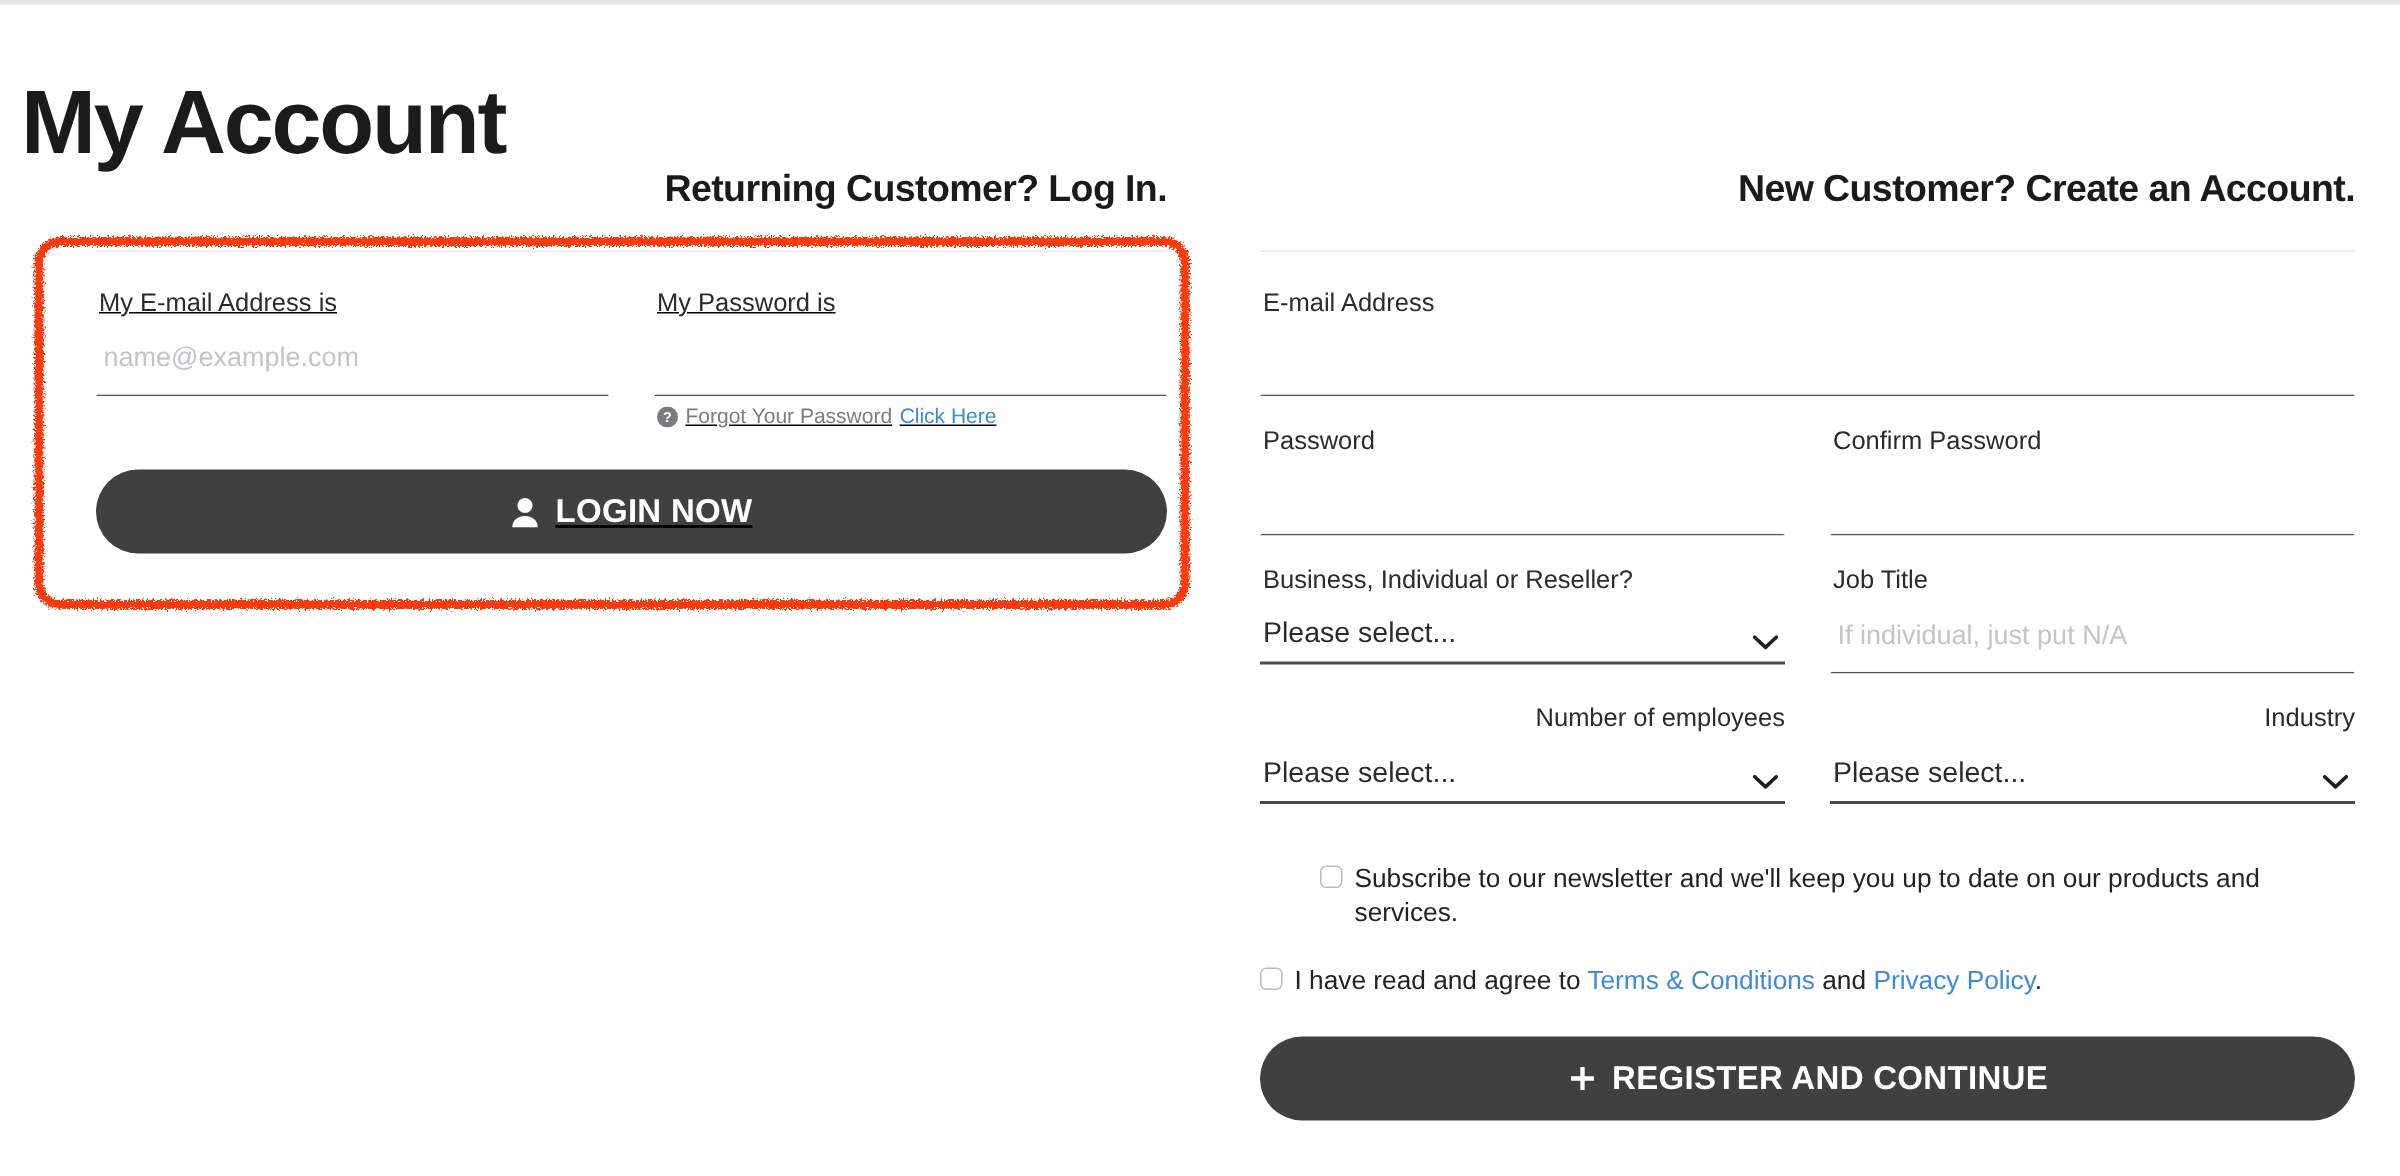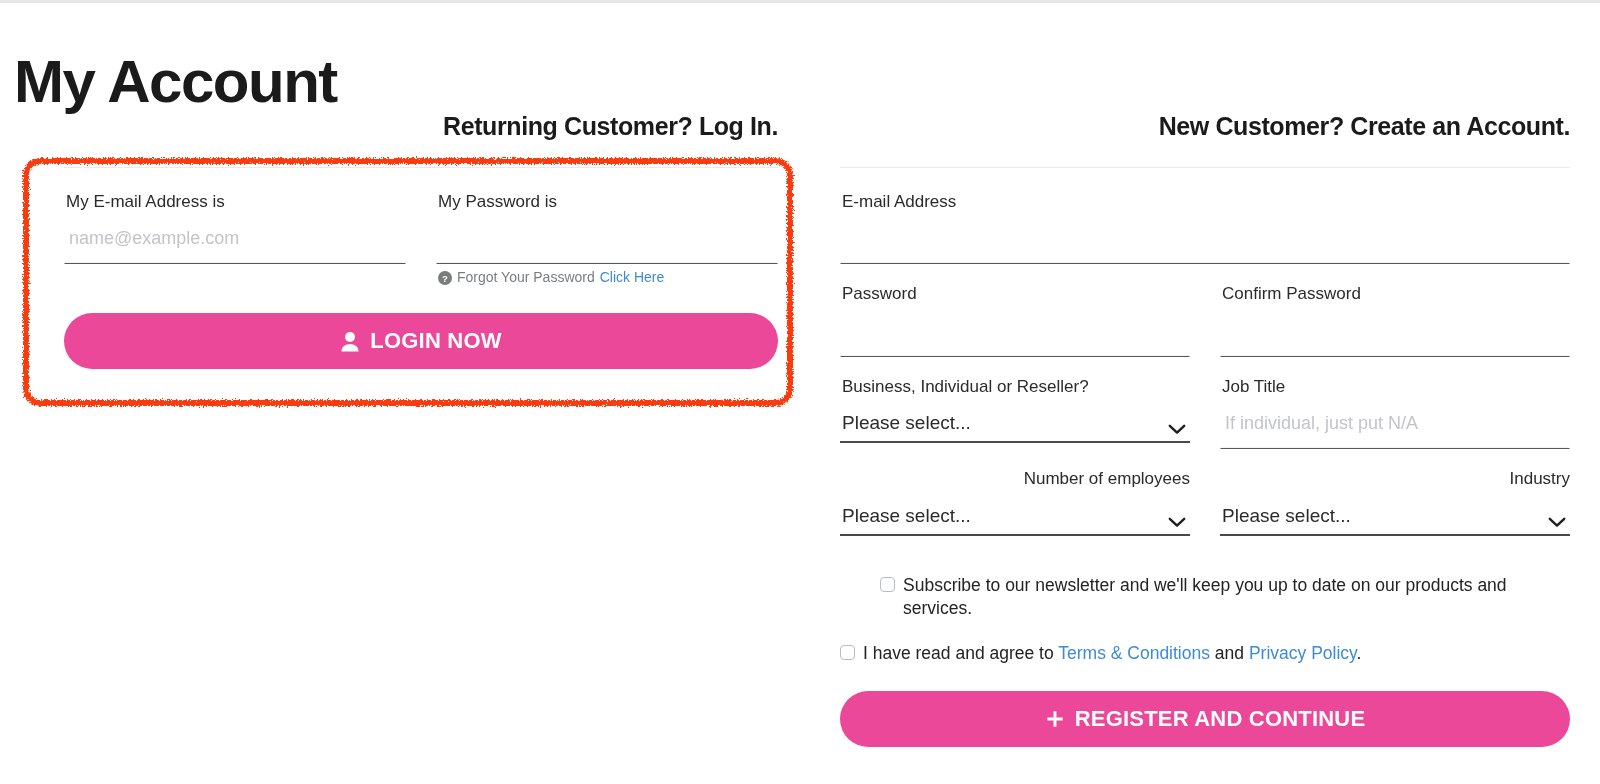--- a/index.html
+++ b/index.html
@@ -144,21 +144,21 @@
   
   .btn {
     display: flex;
     align-items: center;
     justify-content: center;
     gap: 10px;
     width: 100%;
     height: 56px;
     border: 0;
     border-radius: 30px;
-    background: #ec4899;
+    background: #404040;
     color: #ffffff;
     font-family: "Liberation Sans", sans-serif;
     font-size: 22px;
     font-weight: 700;
     letter-spacing: 0.2px;
     cursor: pointer;
   }
   .btn-icon { width: 20px; height: 22px; flex: 0 0 20px; }
 
   
@@ -197,21 +197,21 @@
 <body>
 
 <div class="page">
 
   <h1 class="page-title">My Account</h1>
 
   <div class="col-left">
     <h2 class="section-heading">Returning Customer? Log In.</h2>
     <hr class="heading-rule">
 
-    <div style="margin-left:26px; width:714px; padding-top:24px;">
+    <div style="margin-left:26px; width:714px; padding-top:24px;text-decoration:underline;">
       <div class="row">
 
         <div class="field">
           <span class="field-label">My E-mail Address is</span>
           <div class="input-wrap">
             <input class="text-input" type="email" placeholder="name@example.com" style="">
           </div>
         </div>
 
         <div class="field">

